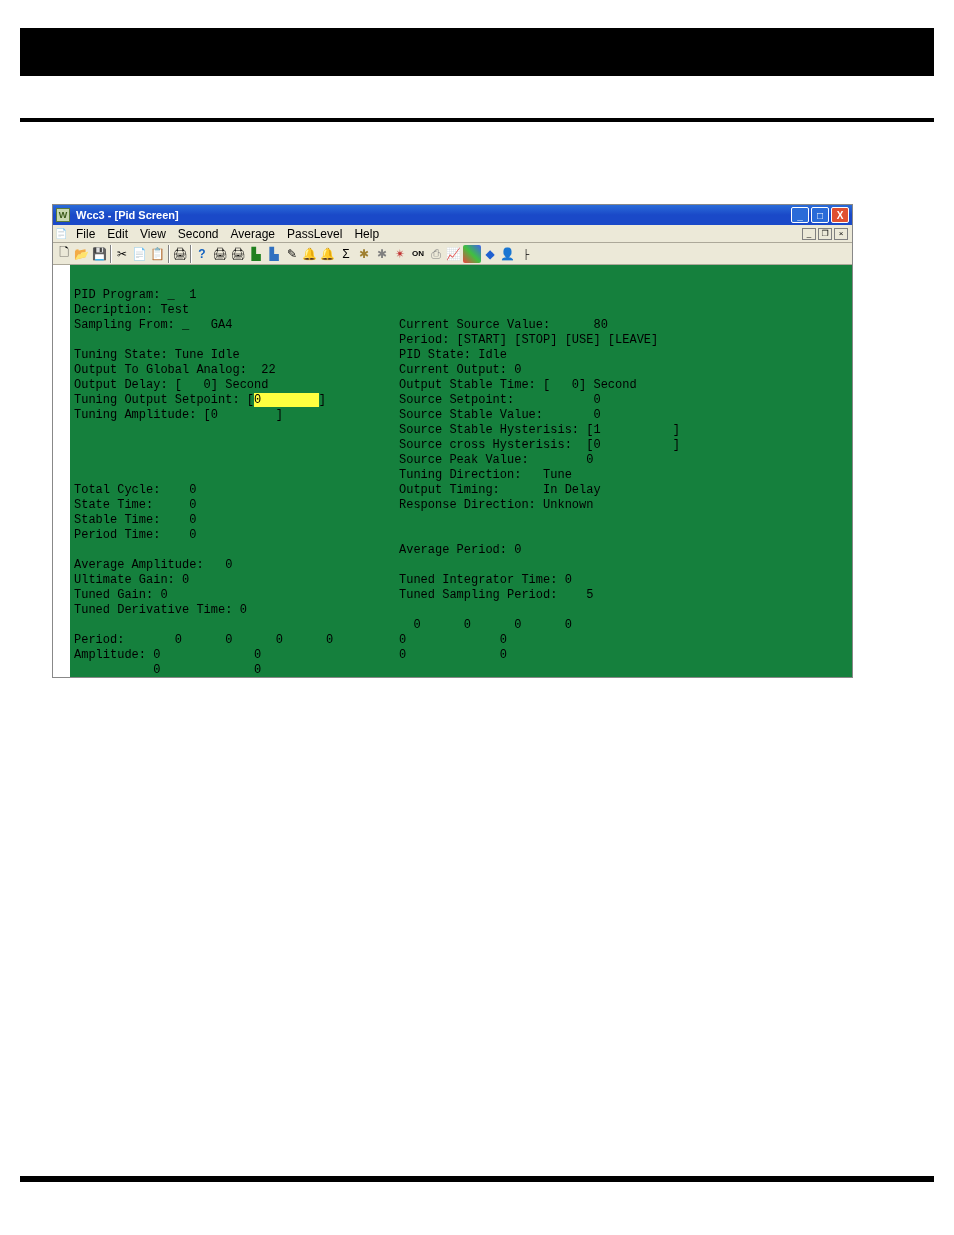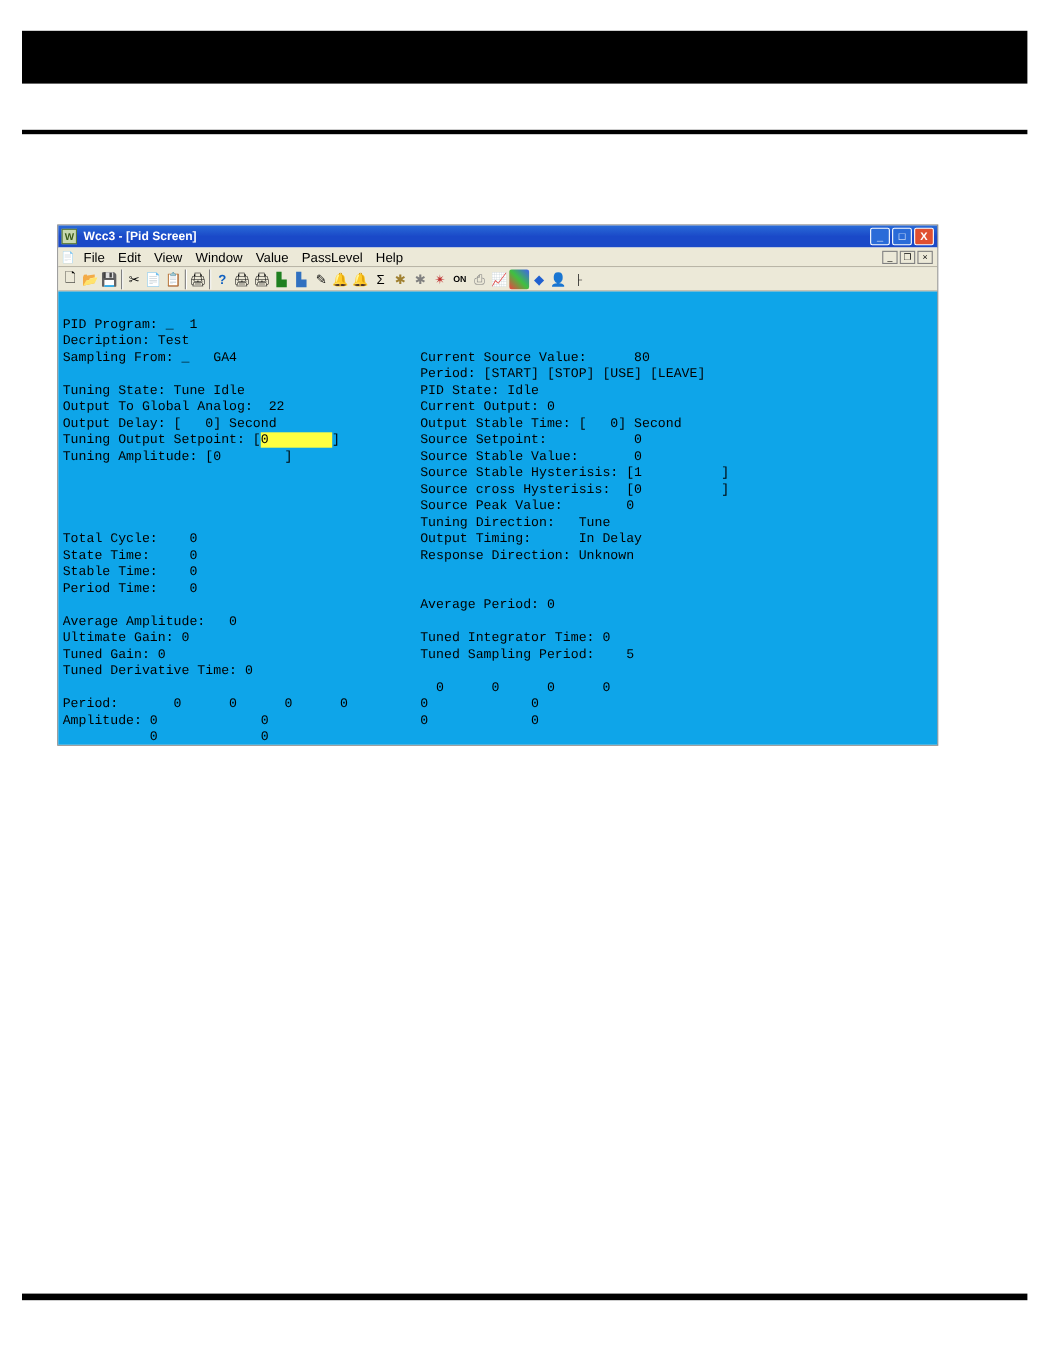--- a/index.html
+++ b/index.html
@@ -86,28 +86,29 @@
     padding: 0 2px;
   }
   .tbtn{
     width:18px;height:18px;
     display:flex;align-items:center;justify-content:center;
     font-size:12px;
   }
   .tsep{width:2px;height:18px;border-left:1px solid #808080;border-right:1px solid #fff;margin:0 1px;}
   .content {
     flex:1;
-    background:#0ea5e9;
+    background:#15803d;
     padding: 8px 4px 4px 4px;
     font-family: "Courier New", monospace;
     font-size: 12px;
     color:#000;
     line-height: 15px;
     white-space: pre;
     overflow:hidden;
+    margin-left:17px;
   }
   .cols{display:flex;}
   .colL{width:325px;}
   .colR{flex:1;}
   .hi{background:#ffff40;}
 </style>
 </head>
 <body>
 <div class="page">
 
@@ -128,22 +129,22 @@
       <div class="winbtn cls">X</div>
     </div>
   </div>
 
   <div class="menubar">
     <div class="menubar-left">
       <span class="doc-icon">📄</span>
       <span class="menuitem">File</span>
       <span class="menuitem">Edit</span>
       <span class="menuitem">View</span>
-      <span class="menuitem">Window</span>
-      <span class="menuitem">Value</span>
+      <span class="menuitem">Second</span>
+      <span class="menuitem">Average</span>
       <span class="menuitem">PassLevel</span>
       <span class="menuitem">Help</span>
     </div>
     <div class="mdi-controls">
       <div class="mdibtn">_</div>
       <div class="mdibtn">❐</div>
       <div class="mdibtn">×</div>
     </div>
   </div>
 

